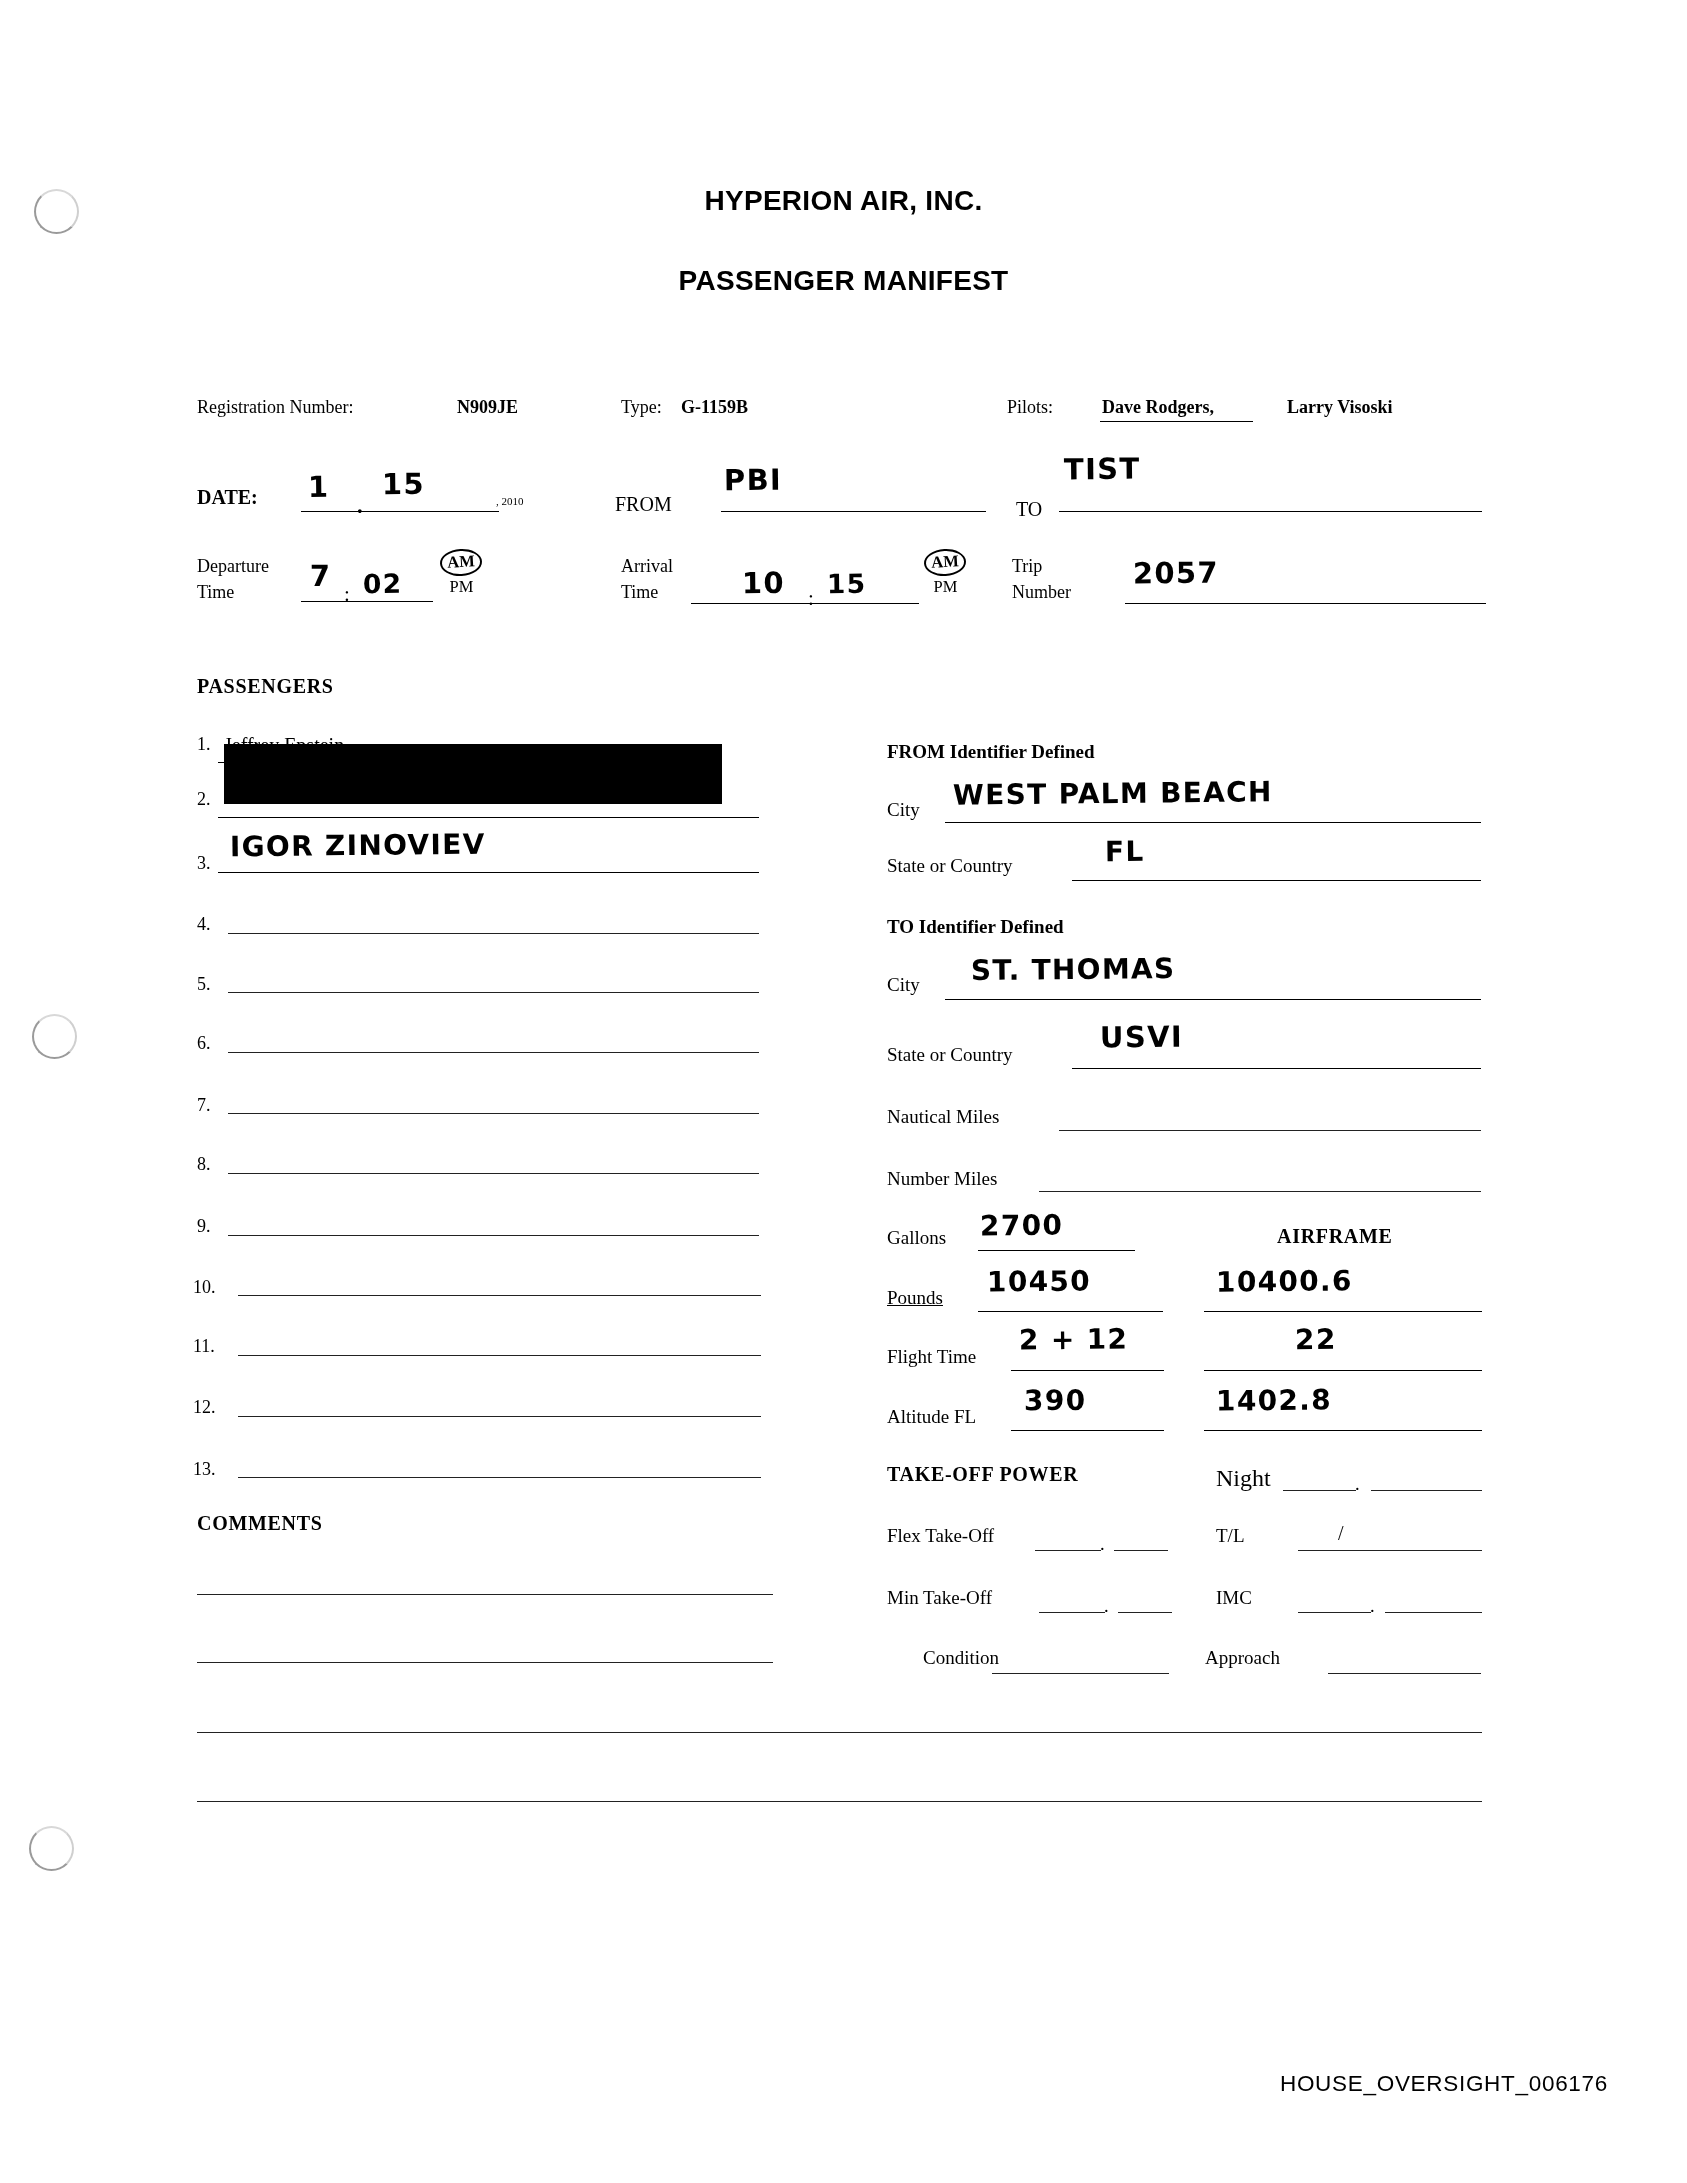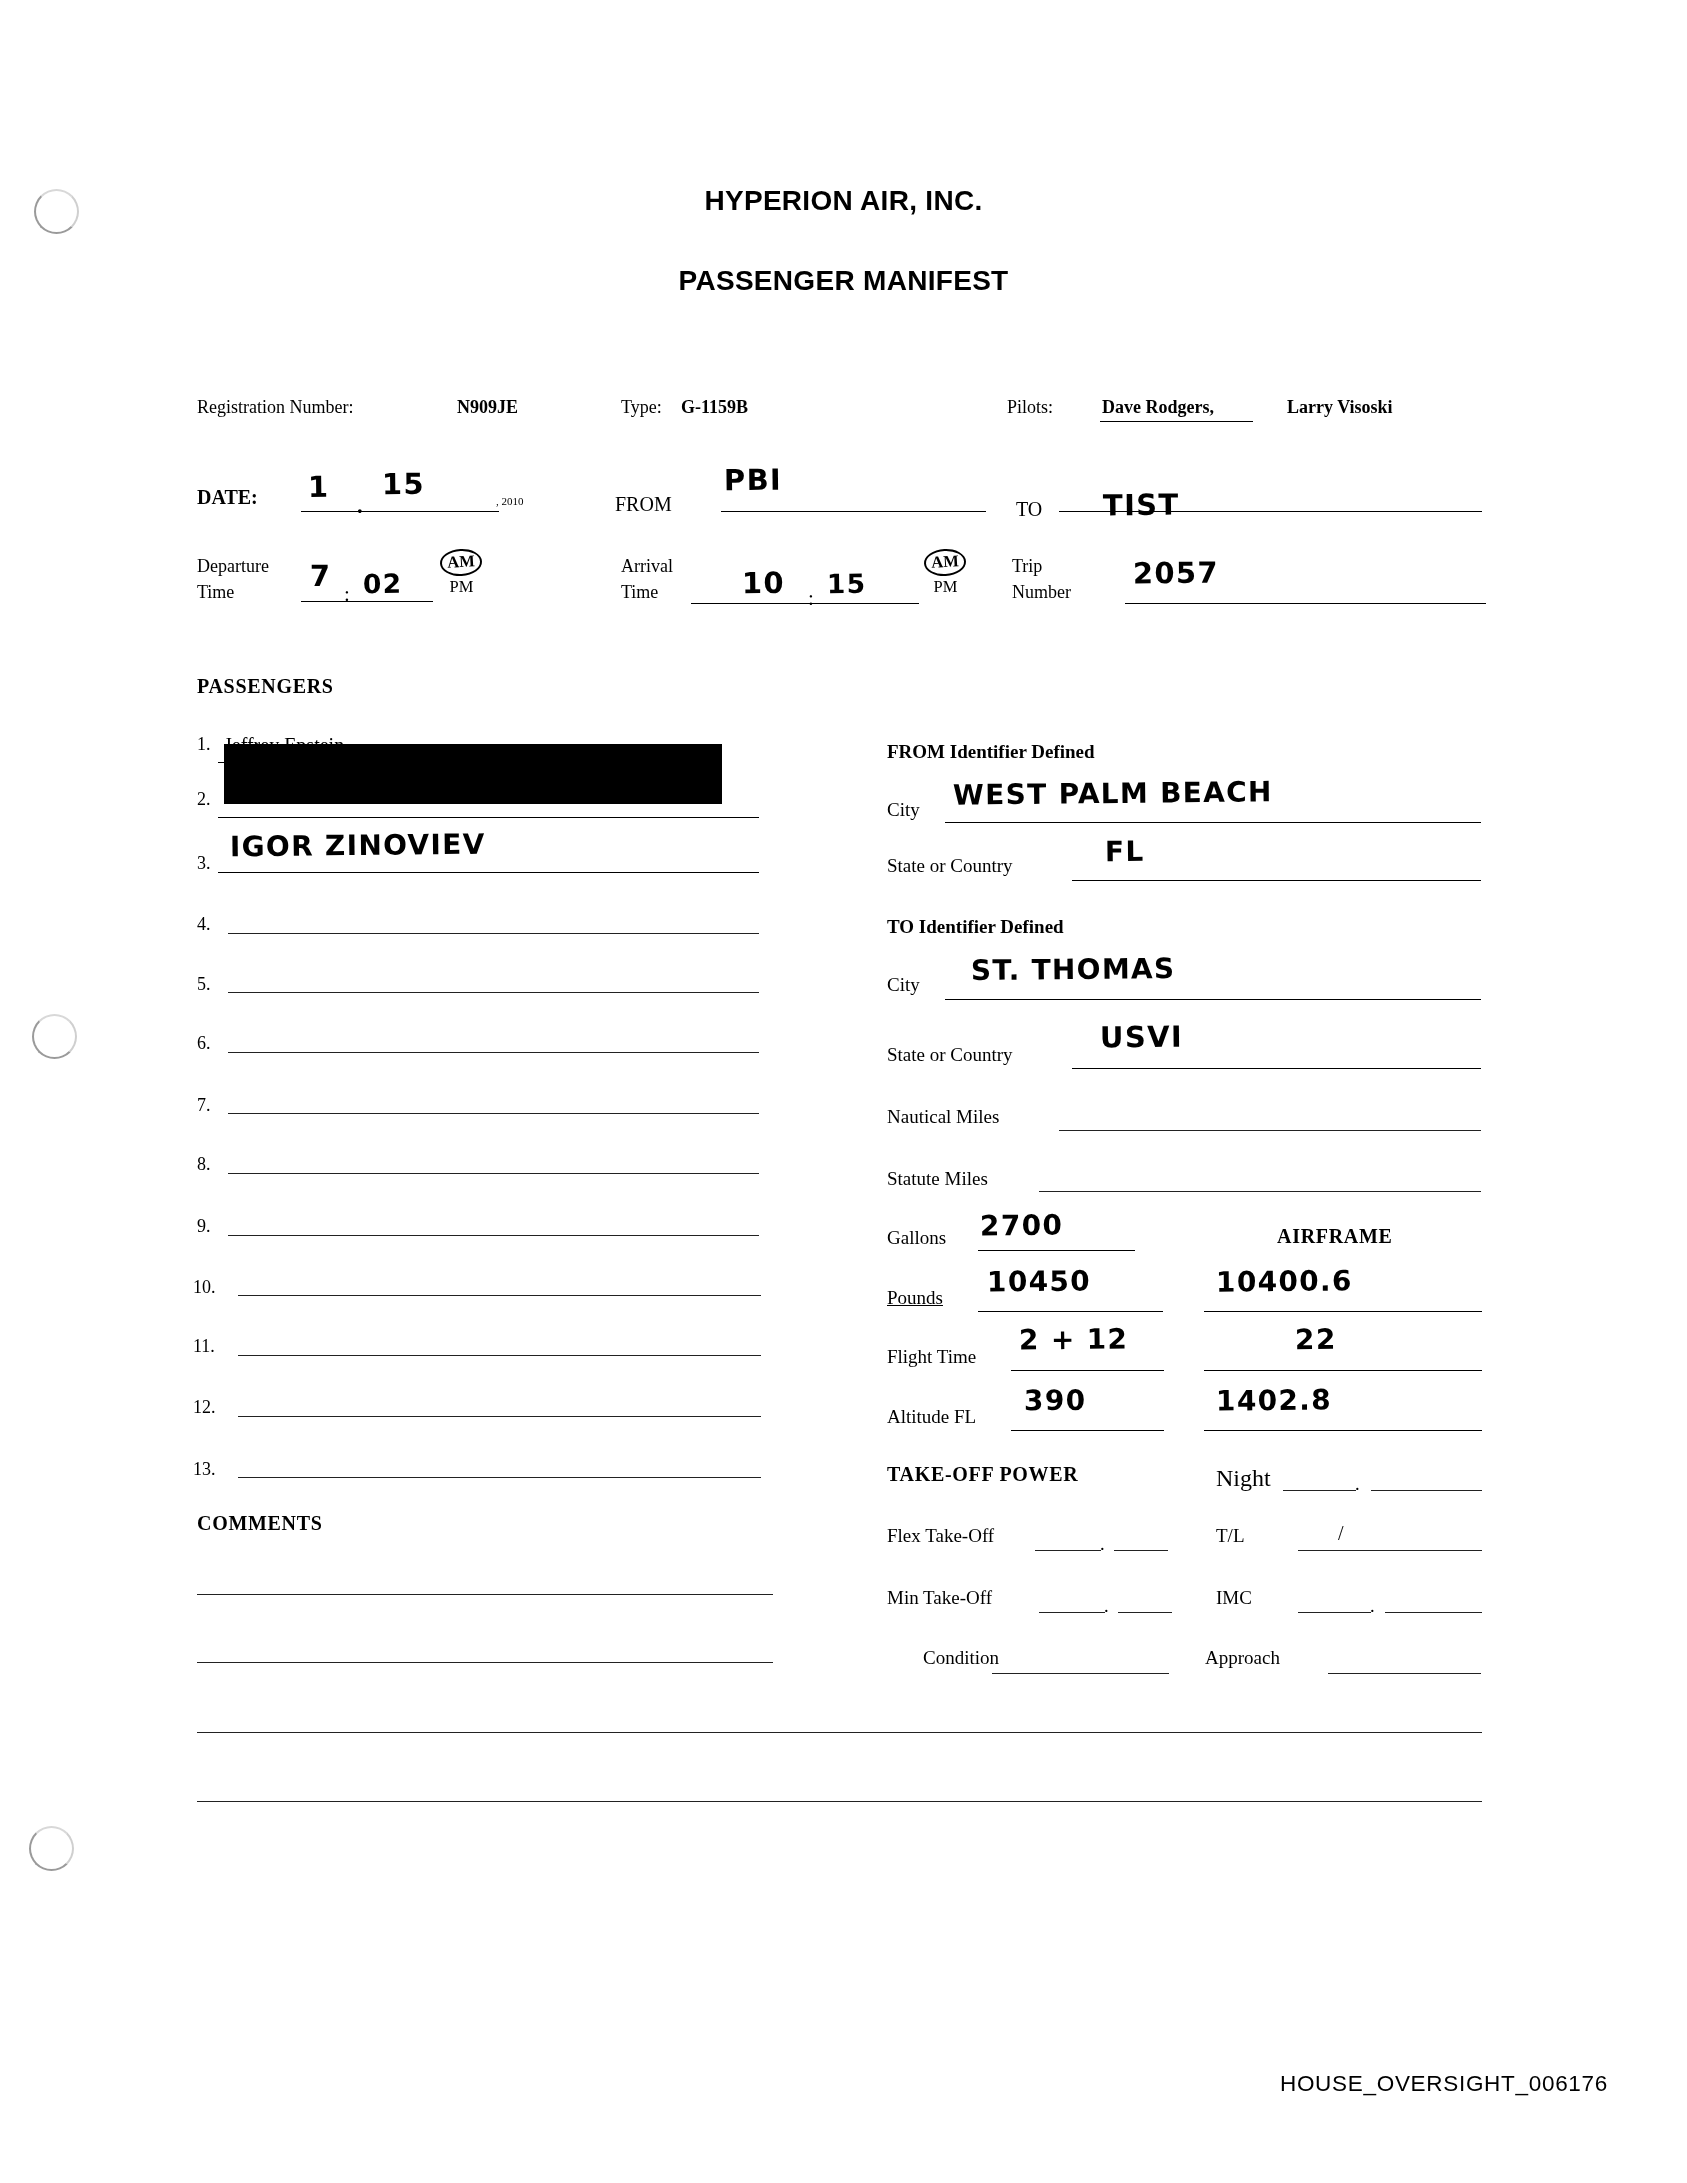--- a/index.html
+++ b/index.html
@@ -157,21 +157,21 @@
   <div class="lbl b" style="left:357px; top:493px; font-size:22.5px;">.</div>
   <div class="hw lg" style="left:382px; top:467px;">15</div>
   <div class="rule" style="left:301px; top:511px; width:198px;"></div>
   <div class="lbl sm" style="left:496px; top:495px;">, 2010</div>
 
   <div class="lbl" style="left:615px; top:493px; font-size:20px;">FROM</div>
   <div class="hw lg" style="left:724px; top:463px;">PBI</div>
   <div class="rule" style="left:721px; top:511px; width:265px;"></div>
 
   <div class="lbl" style="left:1016px; top:498px; font-size:20px;">TO</div>
-  <div class="hw lg" style="left:1064px; top:488px;margin-left:39px;">TIST</div>
+  <div class="hw lg" style="left:1064px; top:452px;">TIST</div>
   <div class="rule" style="left:1059px; top:511px; width:423px;"></div>
 
   <div class="lbl" style="left:197px; top:556px;">Departure</div>
   <div class="lbl" style="left:197px; top:582px;">Time</div>
   <div class="hw lg" style="left:310px; top:559px;">7</div>
   <div class="lbl" style="left:344px; top:582px; font-size:21px;">:</div>
   <div class="hw" style="left:363px; top:568px;">02</div>
   <div class="rule" style="left:301px; top:601px; width:132px;"></div>
   <div class="ampm" style="left:437px; top:549px;">
     <span class="am">AM</span>
@@ -259,21 +259,21 @@
   <div class="rule" style="left:945px; top:999px; width:536px;"></div>
 
   <div class="lbl" style="left:887px; top:1044px; font-size:19px;">State or Country</div>
   <div class="hw" style="left:1100px; top:1020px; font-size:29px;">USVI</div>
   <div class="rule" style="left:1072px; top:1068px; width:409px;"></div>
 
   <div class="lbl" style="left:887px; top:1106px; font-size:19px;">Nautical Miles</div>
   <div class="hw sm" style="left:1072px; top:1098px;"></div>
   <div class="rule thin" style="left:1059px; top:1130px; width:422px;"></div>
 
-  <div class="lbl" style="left:887px; top:1168px; font-size:19px;">Statute Miles</div>
+  <div class="lbl" style="left:887px; top:1168px; font-size:19px;">Number Miles</div>
   <div class="hw sm" style="left:1059px; top:1160px;"></div>
   <div class="rule thin" style="left:1039px; top:1191px; width:442px;"></div>
 
   <div class="lbl" style="left:887px; top:1227px; font-size:19px;">Gallons</div>
   <div class="hw" style="left:980px; top:1209px; font-size:28px;">2700</div>
   <div class="rule" style="left:978px; top:1250px; width:157px;"></div>
   <div class="lbl b" style="left:1277px; top:1225px; font-size:20px; letter-spacing:0.7px;">AIRFRAME</div>
 
   <div class="lbl" style="left:887px; top:1287px; font-size:19px;text-decoration:underline;">Pounds</div>
   <div class="hw" style="left:987px; top:1265px; font-size:28px;">10450</div>

